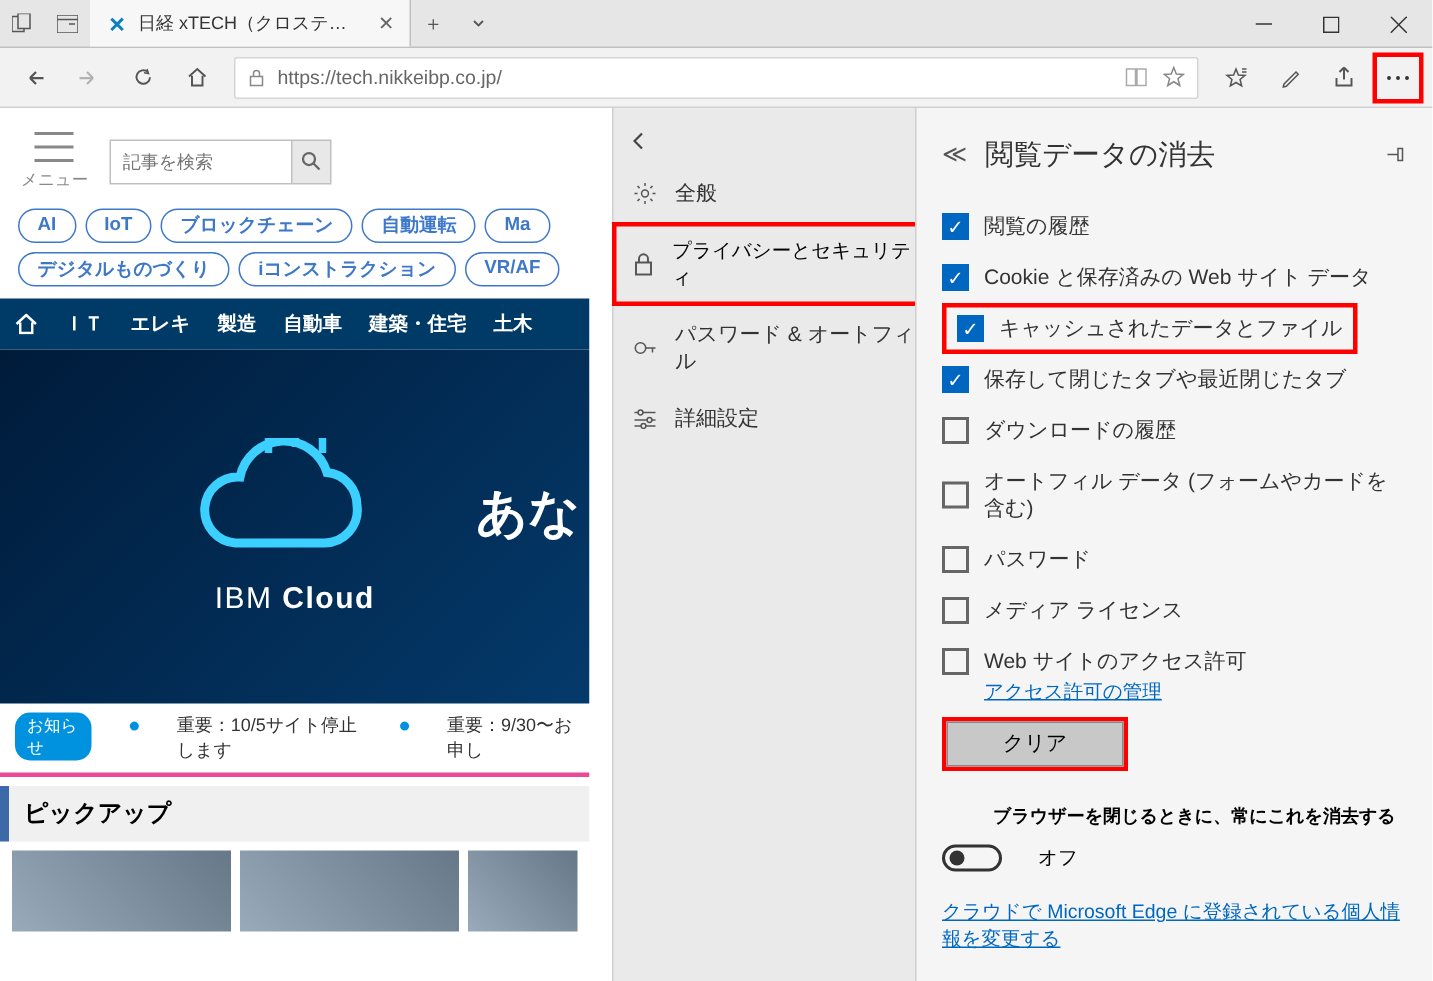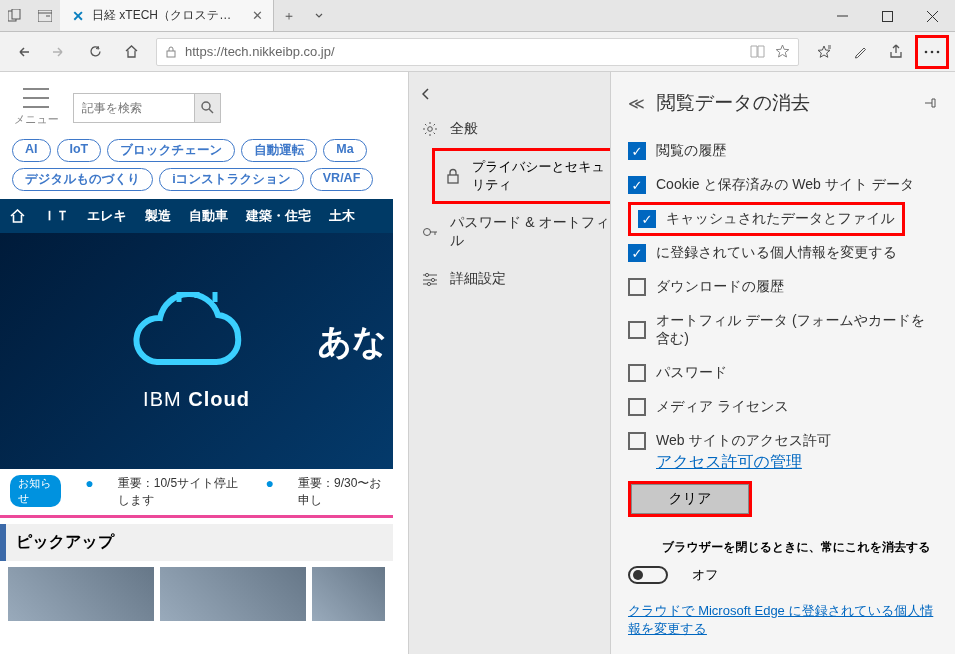--- a/index.html
+++ b/index.html
@@ -53,35 +53,35 @@
 .news-bullet { color:#0092df; font-size: 14px;}
 
 .section-title { background:#f0f0f0; border-left: 6px solid #3c6aa9; padding: 8px 10px; font-weight:700; font-size:16px; margin: 6px 0;}
 .thumbs { display:flex; gap:6px; padding: 0 8px;}
 .thumb { flex:1; height:54px; background:linear-gradient(45deg,#9ab,#678); }
 
 
 .settings-col { position:absolute; top:72px; left: 408px; width: 217px; bottom:0; background:#eaeaea; box-shadow: inset 1px 0 0 #cfcfcf; padding-top: 6px;}
 .settings-back { padding: 10px 14px; color:#444; font-size: 14px; }
 .settings-item { display:flex; align-items:center; gap: 12px; padding: 10px 14px; font-size: 14px; color:#333;}
-.privacy-highlight { border: 3px solid #ff0000; display:flex; align-items:center; gap:12px; padding: 7px 11px; margin-left: 24px;}
+.privacy-highlight { border: 3px solid #ff0000; display:flex; align-items:center; gap:12px; padding: 7px 11px;}
 
 
 .clear-panel { position:absolute; top:72px; left:610px; right:0; bottom:0; background:#f5f5f5; box-shadow: inset 1px 0 0 #cfcfcf; padding: 12px 18px; overflow:auto;}
 .clear-header { display:flex; align-items:center; gap: 12px; padding: 6px 0 18px; }
 .clear-header .chev { font-size: 16px; color:#555;}
 .clear-title { font-size: 19px; color:#333;}
 .pin-icon { margin-left:auto; color:#555;}
 .check-row { display:flex; align-items:center; gap: 10px; padding: 8px 0; font-size: 14px; color:#333;}
 .checkbox { width:18px; height:18px; border: 2px solid #666; display:flex; align-items:center; justify-content:center; flex-shrink:0;}
 .checkbox.checked { background:#0067c0; border-color:#0067c0; color:#fff; }
 .checkbox.checked::after { content:"✓"; font-size:13px; line-height:1;}
 .cached-highlight { border: 3px solid #ff0000; padding: 5px 7px; display:inline-flex;}
 .link { color:#0067c0; text-decoration: underline; cursor:pointer;}
-.manage-link { margin-left: 28px; font-size: 16px;}
+.manage-link { margin-left: 28px; font-size: 13px;}
 .clear-btn-wrap { border: 3px solid #ff0000; display:inline-block; padding: 0; margin-top: 8px;}
 .clear-btn { background:#c8c8c8; border: 1.5px solid #888; width: 118px; height: 30px; font-size:14px;}
 .sub-heading { font-weight:700; font-size: 12px; margin-top: 22px; margin-bottom: 10px; margin-left: 34px;}
 .toggle-row { display:flex; align-items:center; gap: 24px; margin-bottom: 18px;}
 .toggle { width: 40px; height: 18px; border: 2px solid #333; border-radius: 9px; position:relative;}
 .toggle::after { content:""; position:absolute; width:10px; height:10px; background:#333; border-radius:50%; top:2px; left:3px;}
 
 svg { display:block; }
 </style>
 </head>
@@ -339,21 +339,21 @@
   <div class="check-row">
     <span class="checkbox checked"></span>
     <span>Cookie と保存済みの Web サイト データ</span>
   </div>
   <div class="check-row cached-highlight">
     <span class="checkbox checked"></span>
     <span>キャッシュされたデータとファイル</span>
   </div>
   <div class="check-row">
     <span class="checkbox checked"></span>
-    <span>に登録されている個人情報を変更する</span>
+    <span>保存して閉じたタブや最近閉じたタブ</span>
   </div>
   <div class="check-row">
     <span class="checkbox"></span>
     <span>ダウンロードの履歴</span>
   </div>
   <div class="check-row">
     <span class="checkbox"></span>
     <span>オートフィル データ (フォームやカードを含む)</span>
   </div>
   <div class="check-row">

